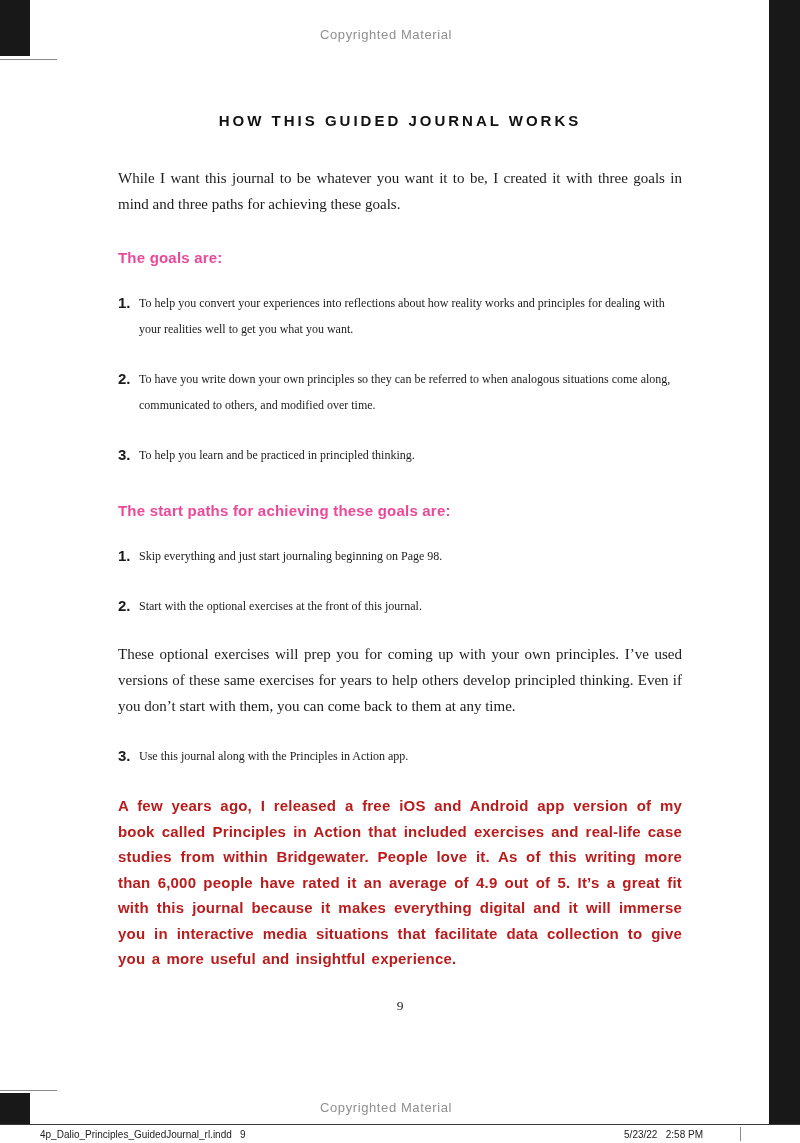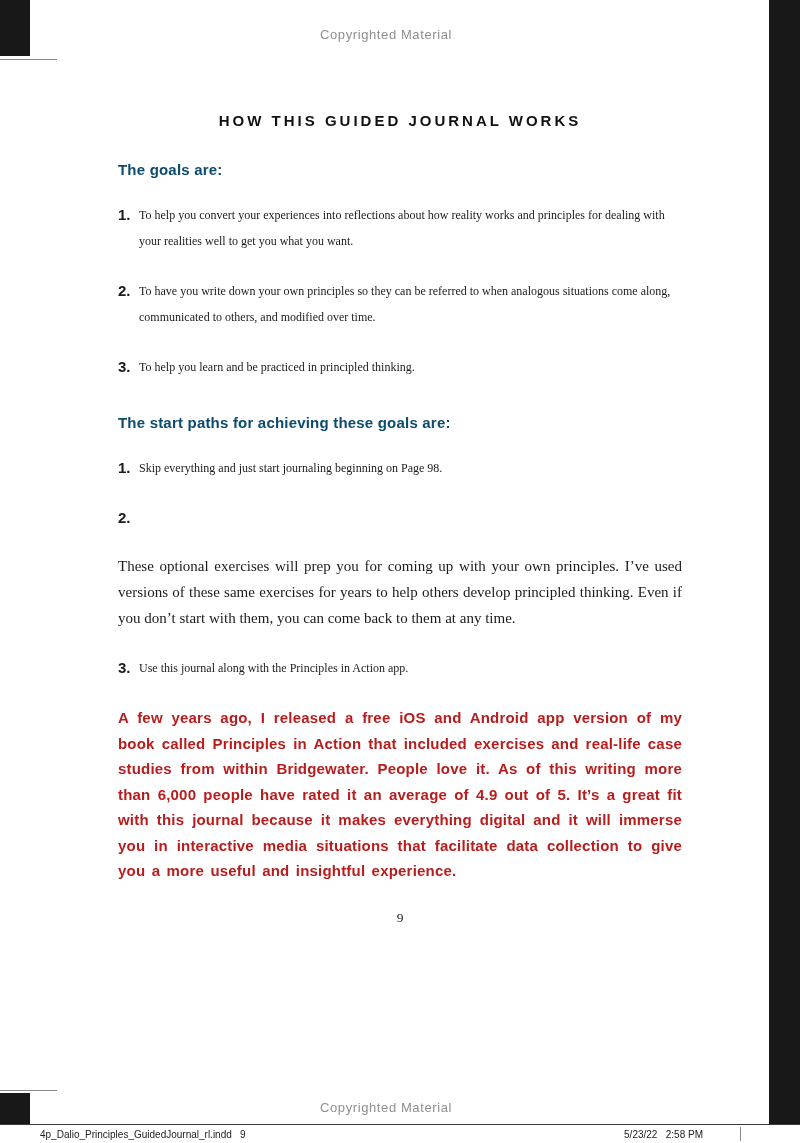--- a/index.html
+++ b/index.html
@@ -41,21 +41,21 @@
   }
 
   .para {
     font-size:15px; line-height:26px;
     text-align:justify; margin:0;
   }
   .intro { margin-top:36px; }
 
   .sans-head {
     font-family:"Liberation Sans", sans-serif;
-    font-weight:700; font-size:15px; color:#0c4a6e;
+    font-weight:700; font-size:15px; color:#ec4899;
     letter-spacing:0.2px; margin:0;
   }
   .goals-heading { margin-top:32px; }
   .paths-heading { margin-top:34px; }
 
   .list-item { display:flex; margin-top:24px; }
   .list-item .num {
     flex:none; width:21px;
     font-family:"Liberation Sans", sans-serif;
     font-weight:700; font-size:15px; line-height:26px;
@@ -98,20 +98,21 @@
 <div class="tick-top-left"></div>
 <div class="tick-bottom-left"></div>
 
 <div class="copyright top">Copyrighted Material</div>
 <div class="copyright bottom">Copyrighted Material</div>
 
 <div class="content">
 
   <h1 class="title">HOW THIS GUIDED JOURNAL WORKS</h1>
 
+  <p class="para intro">While I want this journal to be whatever you want it to be, I created it with three goals in mind and three paths for achieving these goals.</p>
 
   <p class="sans-head goals-heading">The goals are:</p>
 
   <div class="list-item">
     <span class="num">1.</span>
     <span class="item-text">To help you convert your experiences into reflections about how reality works and principles for dealing with your realities well to get you what you want.</span>
   </div>
   <div class="list-item">
     <span class="num">2.</span>
     <span class="item-text">To have you write down your own principles so they can be referred to when analogous situations come along, communicated to others, and modified over time.</span>
@@ -124,20 +125,21 @@
   <p class="sans-head paths-heading">The start paths for achieving these goals are:</p>
 
   <div class="list-item">
     <span class="num">1.</span>
     <span class="item-text">Skip everything and just start journaling beginning on Page 98.</span>
   </div>
 
 
   <div class="list-item">
     <span class="num">2.</span>
+    <span class="item-text">Start with the optional exercises at the front of this journal.</span>
   </div>
 
   <p class="para path-para">These optional exercises will prep you for coming up with your own principles. I’ve used versions of these same exercises for years to help others develop principled thinking. Even if you don’t start with them, you can come back to them at any time.</p>
 
   <div class="list-item">
     <span class="num">3.</span>
     <span class="item-text">Use this journal along with the Principles in Action app.</span>
   </div>
 
   <p class="app-para">A few years ago, I released a free iOS and Android app version of my book called Principles in Action that included exercises and real-life case studies from within Bridgewater. People love it. As of this writing more than 6,000 people have rated it an average of 4.9 out of 5. It’s a great fit with this journal because it makes everything digital and it will immerse you in interactive media situations that facilitate data collection to give you a more useful and insightful experience.</p>

